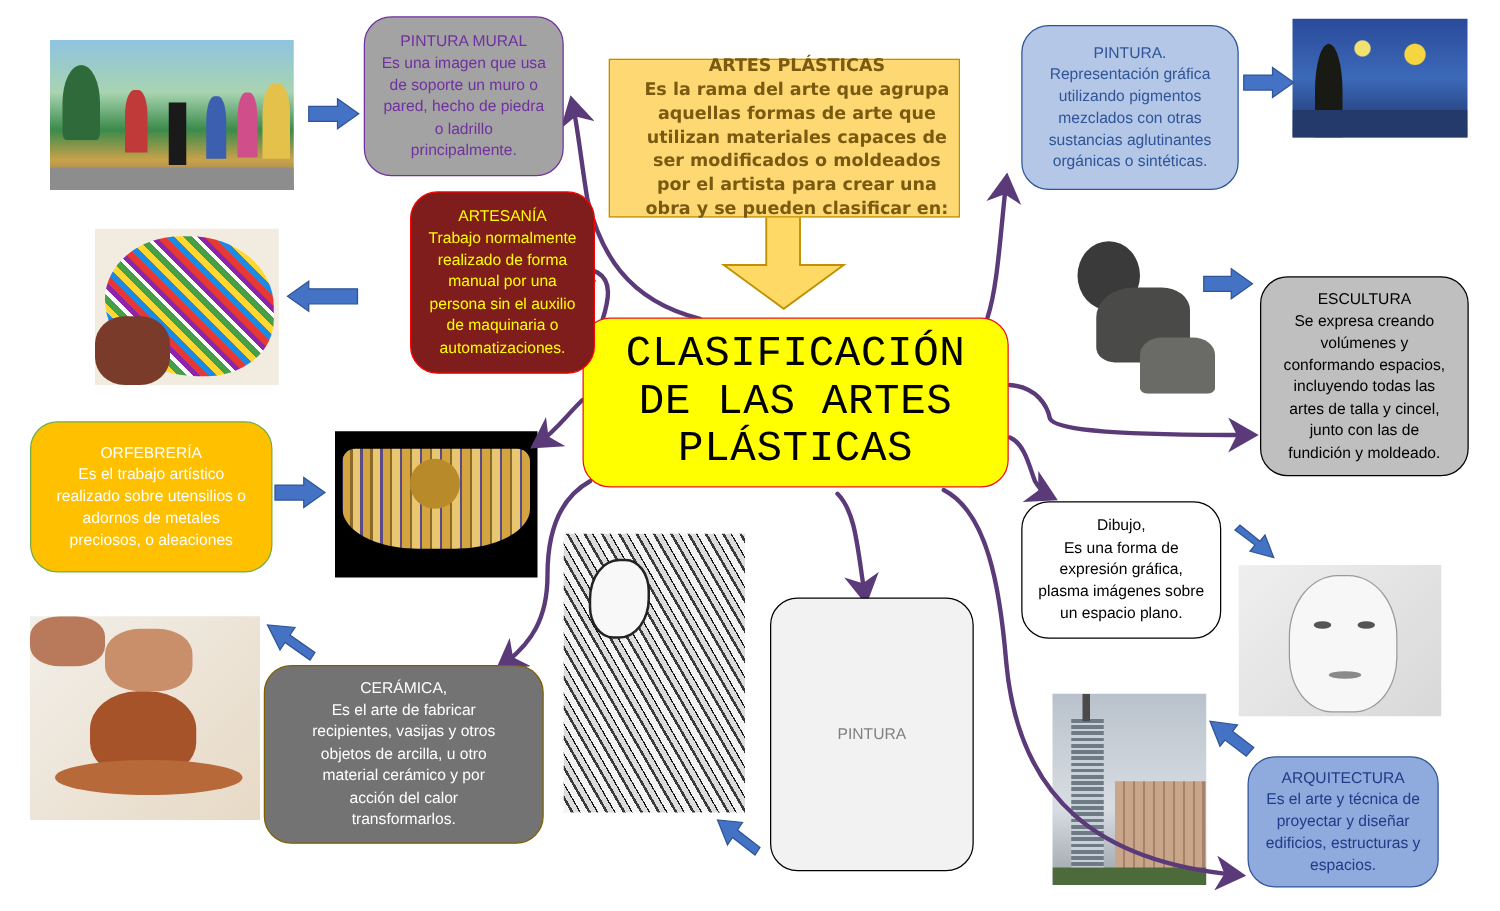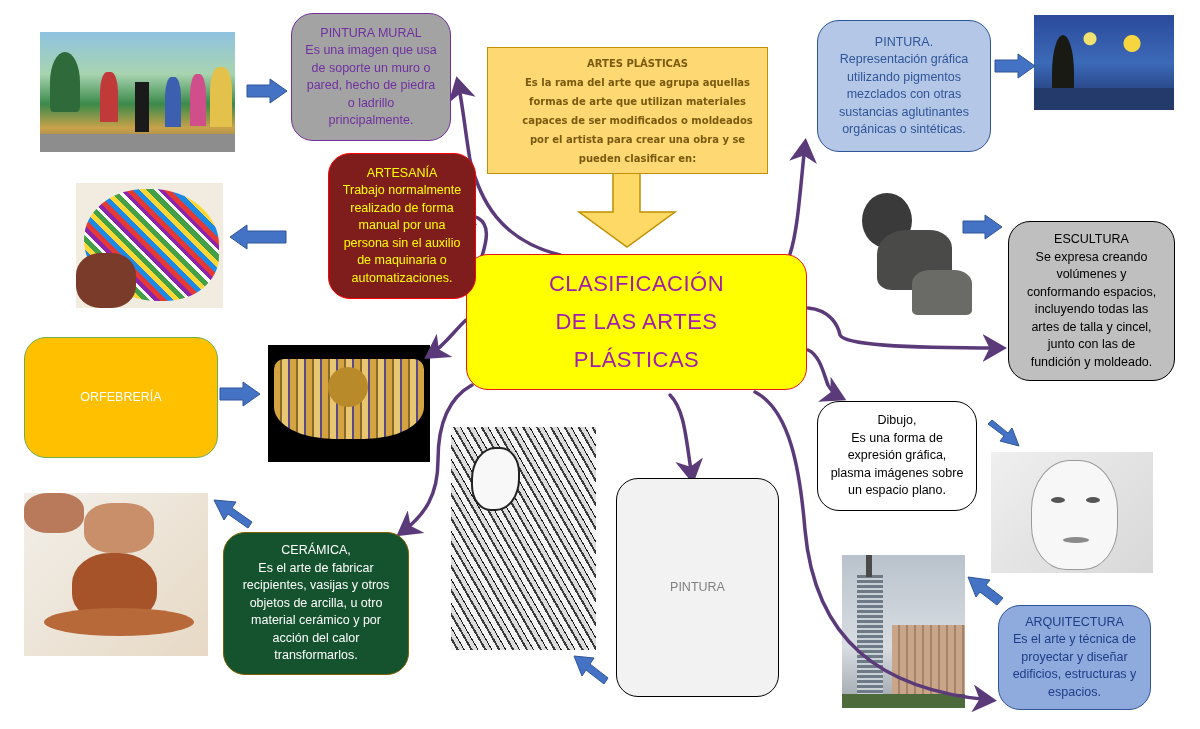--- a/index.html
+++ b/index.html
@@ -3,22 +3,22 @@
 <meta charset="utf-8">
 <style>
   html, body { margin: 0; padding: 0; }
   body { width: 1200px; height: 729px; position: relative; background: #ffffff; overflow: hidden; font-family: "Liberation Sans", sans-serif; }
   .abs { position: absolute; box-sizing: border-box; }
   .box { border-radius: 22px; text-align: center; font-size: 12.5px; line-height: 17.5px; display: flex; flex-direction: column; justify-content: center; padding: 6px 8px; }
   .box .ttl { display: block; }
   .box .body { display: block; white-space: pre-line; }
   .photo { overflow: hidden; }
   svg.layer { position: absolute; left: 0; top: 0; pointer-events: none; }
-  .center-title { font-family: Liberation Sans, sans-serif; font-weight: normal; color: #a21caf; font-size: 22px; line-height: 38px; letter-spacing: 0.5px; white-space: pre-line; text-align: center; }
-  .intro { font-family: "DejaVu Sans", sans-serif; font-weight: bold; color: #7a5a10; font-size: 10px; line-height: 19px; text-align: center; margin-left: 20px; }
+  .center-title { font-family: Liberation Mono, monospace; font-weight: normal; color: #000000; font-size: 34px; line-height: 38px; letter-spacing: 0.5px; white-space: pre-line; text-align: center; }
+  .intro { font-family: "DejaVu Sans", sans-serif; font-weight: bold; color: #7a5a10; font-size: 14px; line-height: 19px; text-align: center; margin-left: 20px; }
 </style>
 </head>
 <body>
 
 <div class="abs photo" style="left:40px;top:32px;width:195px;height:120px;background:linear-gradient(180deg,#8fc3e0 0%,#a8d4b0 35%,#3b8a4a 60%,#c9a24a 80%,#7a6a5a 100%);">
   <div style="position:absolute;left:10px;top:20px;width:30px;height:60px;background:#2f6b3a;border-radius:50% 50% 10% 10%;"></div>
   <div style="position:absolute;left:60px;top:40px;width:18px;height:50px;background:#c13a3a;border-radius:40% 40% 0 0;"></div>
   <div style="position:absolute;left:95px;top:50px;width:14px;height:50px;background:#1a1a1a;"></div>
   <div style="position:absolute;left:125px;top:45px;width:16px;height:50px;background:#3c5fb0;border-radius:40% 40% 0 0;"></div>
   <div style="position:absolute;left:150px;top:42px;width:16px;height:52px;background:#d04f8a;border-radius:40% 40% 0 0;"></div>
@@ -130,23 +130,27 @@
   <span class="body">Trabajo normalmente
 realizado de forma
 manual por una
 persona sin el auxilio
 de maquinaria o
 automatizaciones.</span>
 </div>
 
 <div class="abs box" style="left:24px;top:337px;width:194px;height:121px;background:#ffc000;border:1.5px solid #70ad47;color:#ffffff;">
   <span class="ttl">ORFEBRERÍA</span>
+  <span class="body">Es el trabajo artístico
+realizado sobre utensilios o
+adornos de metales
+preciosos, o aleaciones</span>
 </div>
 
-<div class="abs box" style="left:223px;top:532px;width:186px;height:143px;background:#14532d;border:1.5px solid #7f6000;color:#ffffff;">
+<div class="abs box" style="left:211px;top:532px;width:224px;height:143px;background:#737373;border:1.5px solid #7f6000;color:#ffffff;">
   <span class="ttl">CERÁMICA,</span>
   <span class="body">Es el arte de fabricar
 recipientes, vasijas y otros
 objetos de arcilla, u otro
 material cerámico y por
 acción del calor
 transformarlos.</span>
 </div>
 
 <div class="abs box" style="left:616px;top:478px;width:163px;height:219px;background:#f2f2f2;border:1.5px solid #000000;color:#7f7f7f;">

